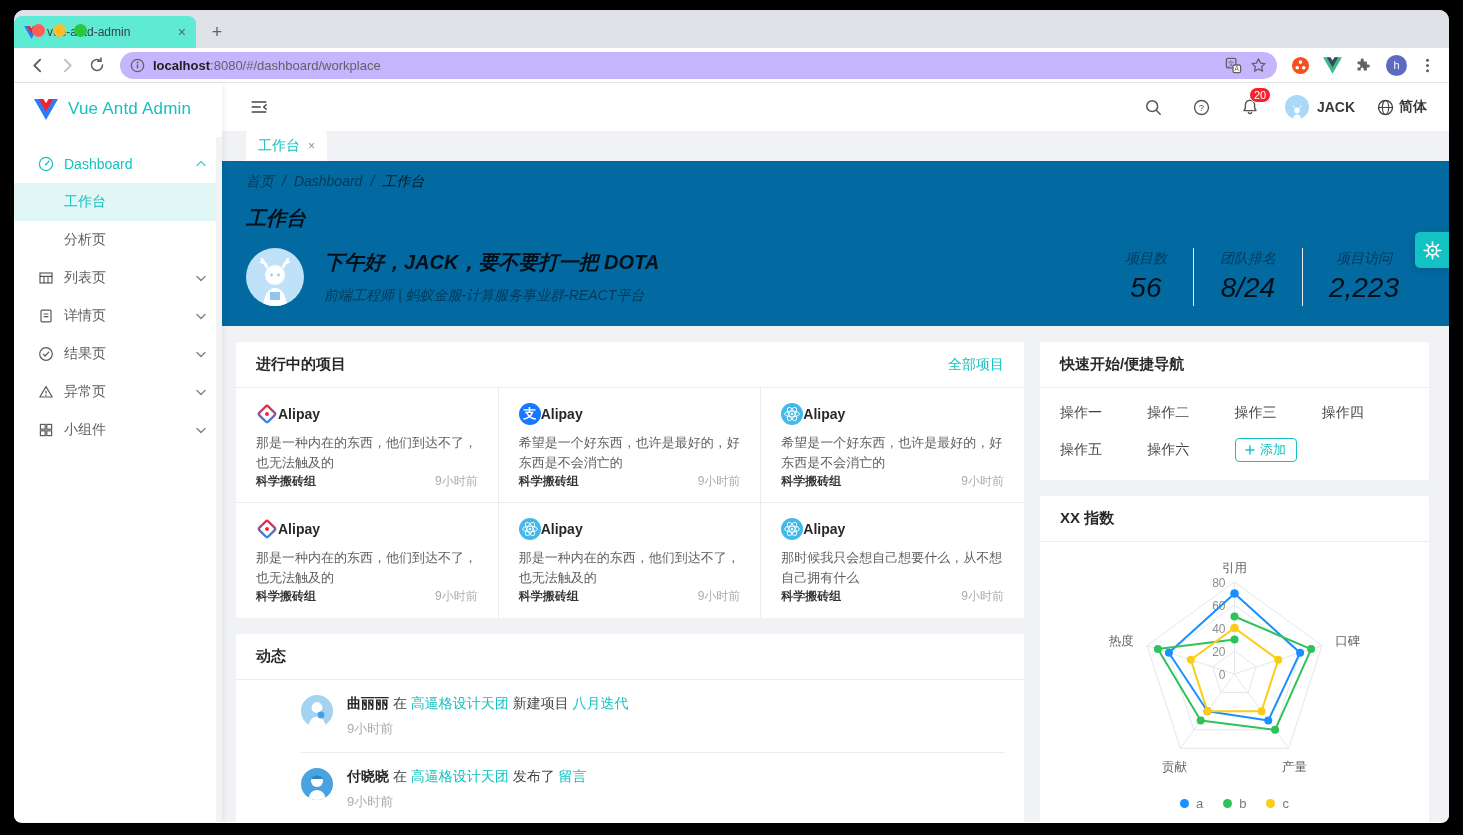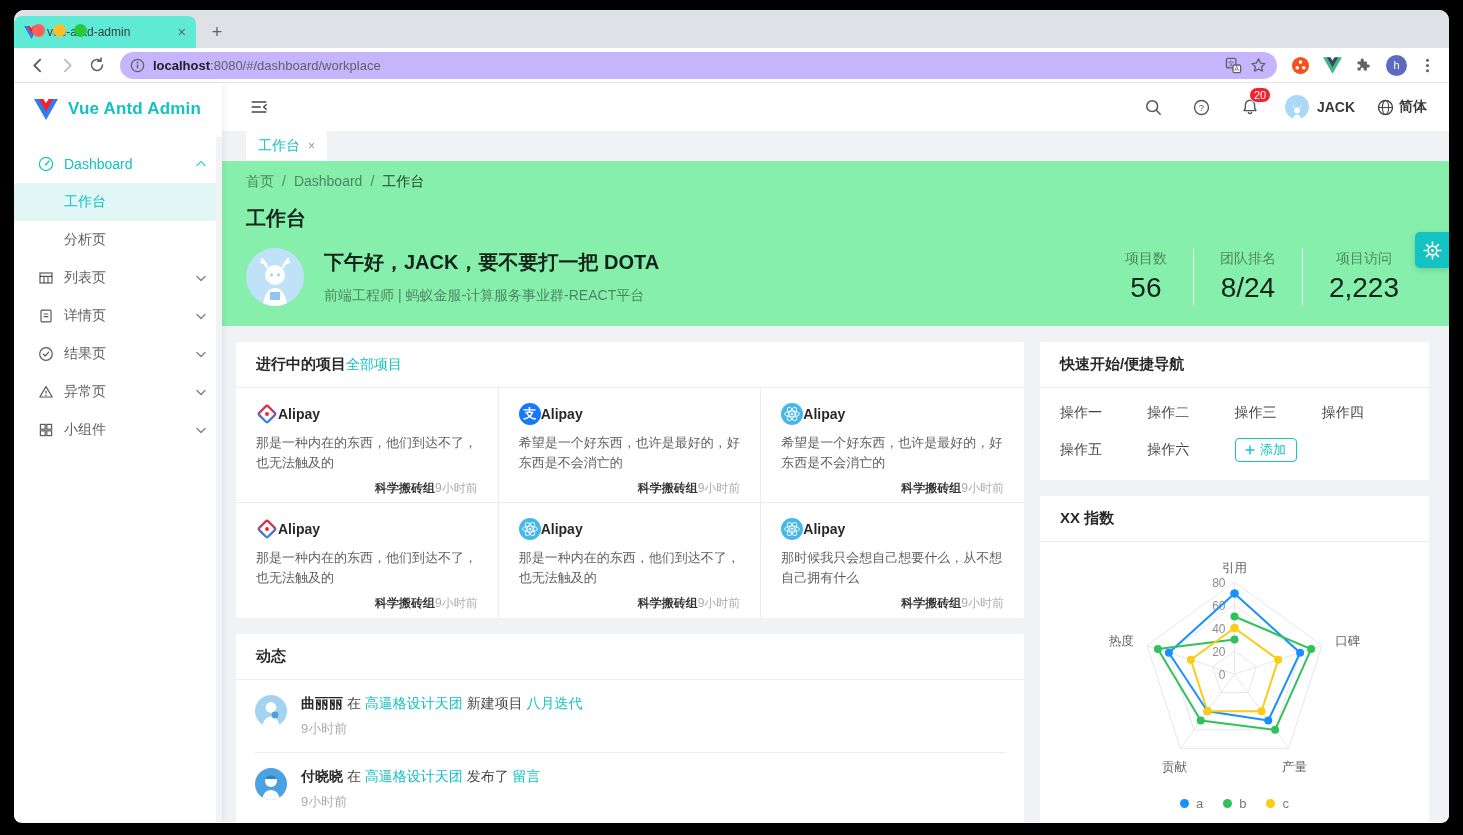--- a/index.html
+++ b/index.html
@@ -24,21 +24,21 @@
   .url { font-size:13px; color:#5f6368; white-space:nowrap; overflow:hidden; flex:1; }
   .url b { color:#202124; font-weight:700; }
   .extrow { display:flex; align-items:center; gap:13px; margin-left:10px; padding-right:4px; }
   .chr-avatar { width:21px; height:21px; border-radius:50%; background:#5c6bc0; color:#fff; font-size:11px; display:flex; align-items:center; justify-content:center; }
 
   
   .approw { display:flex; height:739px; }
   .sidebar { width:208px; background:#fff; position:relative; flex:none; box-shadow:2px 0 6px rgba(0,21,41,.06); z-index:3; }
   .sidebar-scroll { position:absolute; right:0; top:54px; bottom:0; width:6px; background:#f2f3f5; }
   .logo-row { height:52px; display:flex; align-items:center; padding-left:20px; gap:10px; }
-  .logo-text { font-size:17px; font-weight:700; color:#13c2c2; letter-spacing:.2px; }
+  .logo-text { font-size:17px; font-weight:400; color:#13c2c2; letter-spacing:.2px; }
   .nav { padding-top:10px; }
   .nav-item { height:38px; display:flex; align-items:center; padding:0 16px 0 24px; font-size:14px; color:rgba(0,0,0,.65); cursor:pointer; position:relative; }
   .nav-item .mi { width:16px; height:16px; margin-right:10px; flex:none; }
   .nav-item .lbl { flex:1; }
   .nav-item .caret { color:inherit; opacity:.75; }
   .nav-item.teal { color:#13c2c2; }
   .nav-sub { padding-left:50px; }
   .nav-sub.selected { background:#e0f7f5; color:#13c2c2; }
   .nav-sub.selected::after { content:""; position:absolute; right:0; top:0; bottom:0; width:3px; background:#13c2c2; }
 
@@ -51,60 +51,60 @@
   .userbox { display:flex; align-items:center; gap:8px; font-size:14px; color:rgba(0,0,0,.78); font-weight:600; }
   .mini-avatar { width:24px; height:24px; border-radius:50%; background:#a9d9f6; overflow:hidden; display:flex; align-items:flex-end; justify-content:center; }
   .langbox { display:flex; align-items:center; gap:5px; font-size:14px; color:rgba(0,0,0,.78); font-weight:600; }
 
   .pagetabs { height:30px; display:flex; align-items:flex-end; padding-left:24px; flex:none; }
   .chip { height:30px; background:#fff; display:flex; align-items:center; gap:8px; padding:0 12px; font-size:14px; border-radius:3px 3px 0 0; }
   .chip .t { color:#13c2c2; }
   .chip .x { color:rgba(0,0,0,.45); font-size:12px; }
 
   .scrollarea { flex:1; overflow:hidden; }
-  .pagehead { background:#86efac; padding:12px 24px 20px 24px; }
+  .pagehead { background:#0369a1; padding:12px 24px 20px 24px;font-style:italic; }
   .crumb { font-size:14px; color:rgba(0,0,0,.45); display:flex; gap:8px; }
   .crumb .cur { color:rgba(0,0,0,.75); }
   .ptitle { font-size:20px; font-weight:600; color:rgba(0,0,0,.85); margin-top:14px; }
   .greet { display:flex; align-items:center; margin-top:16px; }
   .deer { width:58px; height:58px; border-radius:50%; background:#bfe2f8; flex:none; overflow:hidden; }
   .gtext { margin-left:20px; }
   .gline { font-size:20px; font-weight:600; color:rgba(0,0,0,.85); }
   .gsub { font-size:14px; color:rgba(0,0,0,.45); margin-top:11px; }
   .gspacer { flex:1; }
   .stats { display:flex; }
   .stat { text-align:center; padding:2px 26px; border-left:1px solid #ececec; }
   .stat:first-child { border-left:none; }
   .stat .sl { font-size:14px; color:rgba(0,0,0,.45); }
   .stat .sv { font-size:28px; color:rgba(0,0,0,.85); margin-top:4px; white-space:nowrap; }
 
   .content { display:flex; gap:16px; padding:16px 20px 0 14px; align-items:flex-start; }
   .col-left { width:788px; flex:none; }
   .col-right { flex:1; min-width:0; }
   .card { background:#fff; border-radius:2px; }
-  .card-h { height:46px; display:flex; align-items:center; justify-content:flex-start; padding:0 20px; border-bottom:1px solid #ececec; }
+  .card-h { height:46px; display:flex; align-items:center; justify-content:space-between; padding:0 20px; border-bottom:1px solid #ececec; }
   .card-h .ct { font-size:15px; font-weight:600; color:rgba(0,0,0,.85); }
   .link { color:#13c2c2; font-size:14px; cursor:pointer; }
 
   .pgrid { display:grid; grid-template-columns:1fr 1fr 1fr; }
   .pcell { padding:15px 20px 12px 20px; border-right:1px solid #ececec; border-bottom:1px solid #ececec; height:115px; }
   .pcell:nth-child(3n) { border-right:none; }
   .pcell:nth-child(n+4) { border-bottom:none; }
   .pchead { display:flex; align-items:center; }
   .pname { font-size:14px; font-weight:600; color:rgba(0,0,0,.85); }
   .picon { width:22px; height:22px; border-radius:50%; display:flex; align-items:center; justify-content:center; flex:none; }
   .picon.alipay { background:#1677ff; color:#fff; font-size:13px; font-weight:700; }
   .picon.react { background:#45b8e9; }
   .pdesc { font-size:13px; color:rgba(0,0,0,.65); line-height:20px; margin-top:8px; height:40px; overflow:hidden; }
-  .pfoot { display:flex; justify-content:flex-end; margin-top:7px; font-size:12px; }
+  .pfoot { display:flex; justify-content:space-between; font-size:12px; }
   .pgroup { color:rgba(0,0,0,.8); font-weight:700; }
   .ptime { color:rgba(0,0,0,.35); }
 
   .act-card { margin-top:16px; }
-  .act-list { padding:0 19px; }
+  .act-list { padding:0 19px;margin-left:46px; }
   .act-item { display:flex; padding:15px 0 14px 0; border-bottom:1px solid #ececec; }
   .act-item:last-child { border-bottom:none; }
   .act-avatar { width:32px; height:32px; border-radius:50%; flex:none; overflow:hidden; }
   .act-body { margin-left:14px; }
   .act-line { font-size:14px; color:rgba(0,0,0,.75); }
   .act-line b { color:rgba(0,0,0,.85); font-weight:700; }
   .act-line .link { font-size:14px; }
   .act-time { font-size:13px; color:rgba(0,0,0,.35); margin-top:7px; }
 
   .qn-body { padding:16px 20px 18px 20px; display:grid; grid-template-columns:1fr 1fr 1fr 1fr; row-gap:16px; align-items:center; }

